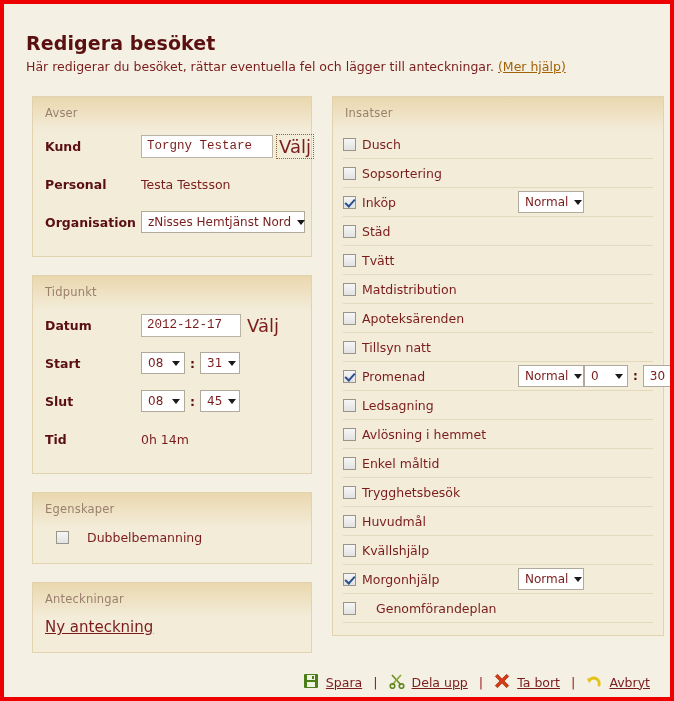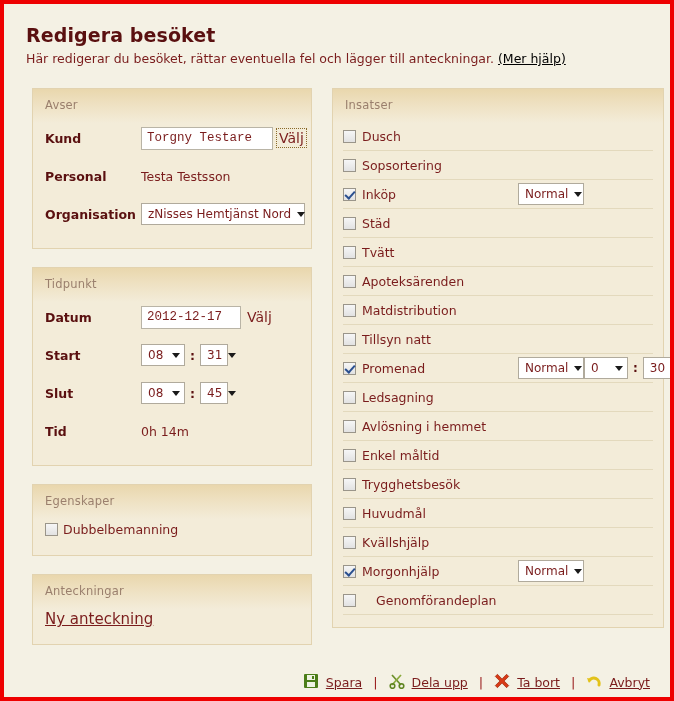--- a/index.html
+++ b/index.html
@@ -10,35 +10,35 @@
     background: #f4f1e4;
     border: 4px solid #ee0000;
     font-family: "DejaVu Sans", sans-serif;
     font-size: 12px;
     color: #6b1111;
     overflow: hidden;
     position: relative;
   }
 
   
-  .page-header { padding: 20px 22px 0 22px; }
+  .page-header { padding: 28px 22px 0 22px; }
   .page-title {
     font-size: 19px;
     font-weight: bold;
     color: #5a1010;
     margin: 0 0 5px 0;
     letter-spacing: .1px;
   }
   .page-sub {
     font-size: 12.5px;
     color: #7a1c1c;
     margin: 0;
   }
   .page-sub a, .inline-link {
-    color: #000000;
+    color: #a16207;
     text-decoration: underline;
   }
 
   
   .columns {
     display: flex;
     gap: 20px;
     padding: 22px 18px 0 28px;
     align-items: flex-start;
   }
@@ -92,21 +92,21 @@
     padding: 3px 5px;
     height: 23px;
     outline: none;
   }
   .txt-kund  { width: 132px; }
   .txt-datum { width: 100px; }
 
   .link-valj {
     margin-left: 6px;
     color: #7a1c1c;
-    font-size: 14px;
+    font-size: 18px;
     cursor: pointer;
     text-align: right;
   }
   .link-valj.focused {
     outline: 1px dotted #8a6a2a;
     padding: 1px 2px;
     margin-left: 4px;
   }
 
   
@@ -125,21 +125,21 @@
   }
   .sel .arrow {
     width: 0; height: 0;
     margin-left: 6px;
     border-left: 4px solid transparent;
     border-right: 4px solid transparent;
     border-top: 5px solid #1a1a1a;
   }
   .sel-org    { width: 164px; }
   .sel-hh     { width: 44px; }
-  .sel-mm     { width: 28px; }
+  .sel-mm     { width: 40px; }
   .sel-normal { width: 66px; }
   .sel-num    { width: 44px; }
   .colon { margin: 0 5px; color: #5a1010; font-weight: bold; }
 
   
   .cb {
     width: 13px; height: 13px;
     flex: 0 0 13px;
     border: 1px solid #9a958a;
     background: linear-gradient(to bottom, #f6f6f6, #e2e2e2);
@@ -152,24 +152,25 @@
     position: absolute;
     left: 3px; top: 0px;
     width: 4px; height: 8px;
     border: solid #2a4f8f;
     border-width: 0 2px 2px 0;
     transform: rotate(42deg);
   }
   .cb-row {
     display: flex;
     align-items: center;
-    gap: 5px;
+    gap: 18px;
     font-size: 12.5px;
     color: #7a1c1c;
     padding: 4px 0 6px 0;
+    margin-left: 11px;
   }
 
   
   .ins-list { padding: 0 10px 0 10px; }
   .ins-row {
     display: flex;
     align-items: center;
     height: 29px;
     border-bottom: 1px solid #e3d9bd;
     gap: 6px;
@@ -360,26 +361,26 @@
             <span class="ins-label">Städ</span>
             <div class="ins-ctrls"></div>
           </div>
           <div class="ins-row">
             <span class="cb"></span>
             <span class="ins-label">Tvätt</span>
             <div class="ins-ctrls"></div>
           </div>
           <div class="ins-row">
             <span class="cb"></span>
+            <span class="ins-label">Matdistribution</span>
+            <div class="ins-ctrls"></div>
+          </div>
+          <div class="ins-row">
+            <span class="cb"></span>
             <span class="ins-label">Apoteksärenden</span>
-            <div class="ins-ctrls"></div>
-          </div>
-          <div class="ins-row">
-            <span class="cb"></span>
-            <span class="ins-label">Matdistribution</span>
             <div class="ins-ctrls"></div>
           </div>
           <div class="ins-row">
             <span class="cb"></span>
             <span class="ins-label">Tillsyn natt</span>
             <div class="ins-ctrls"></div>
           </div>
           <div class="ins-row">
             <span class="cb checked"></span>
             <span class="ins-label">Promenad</span>

